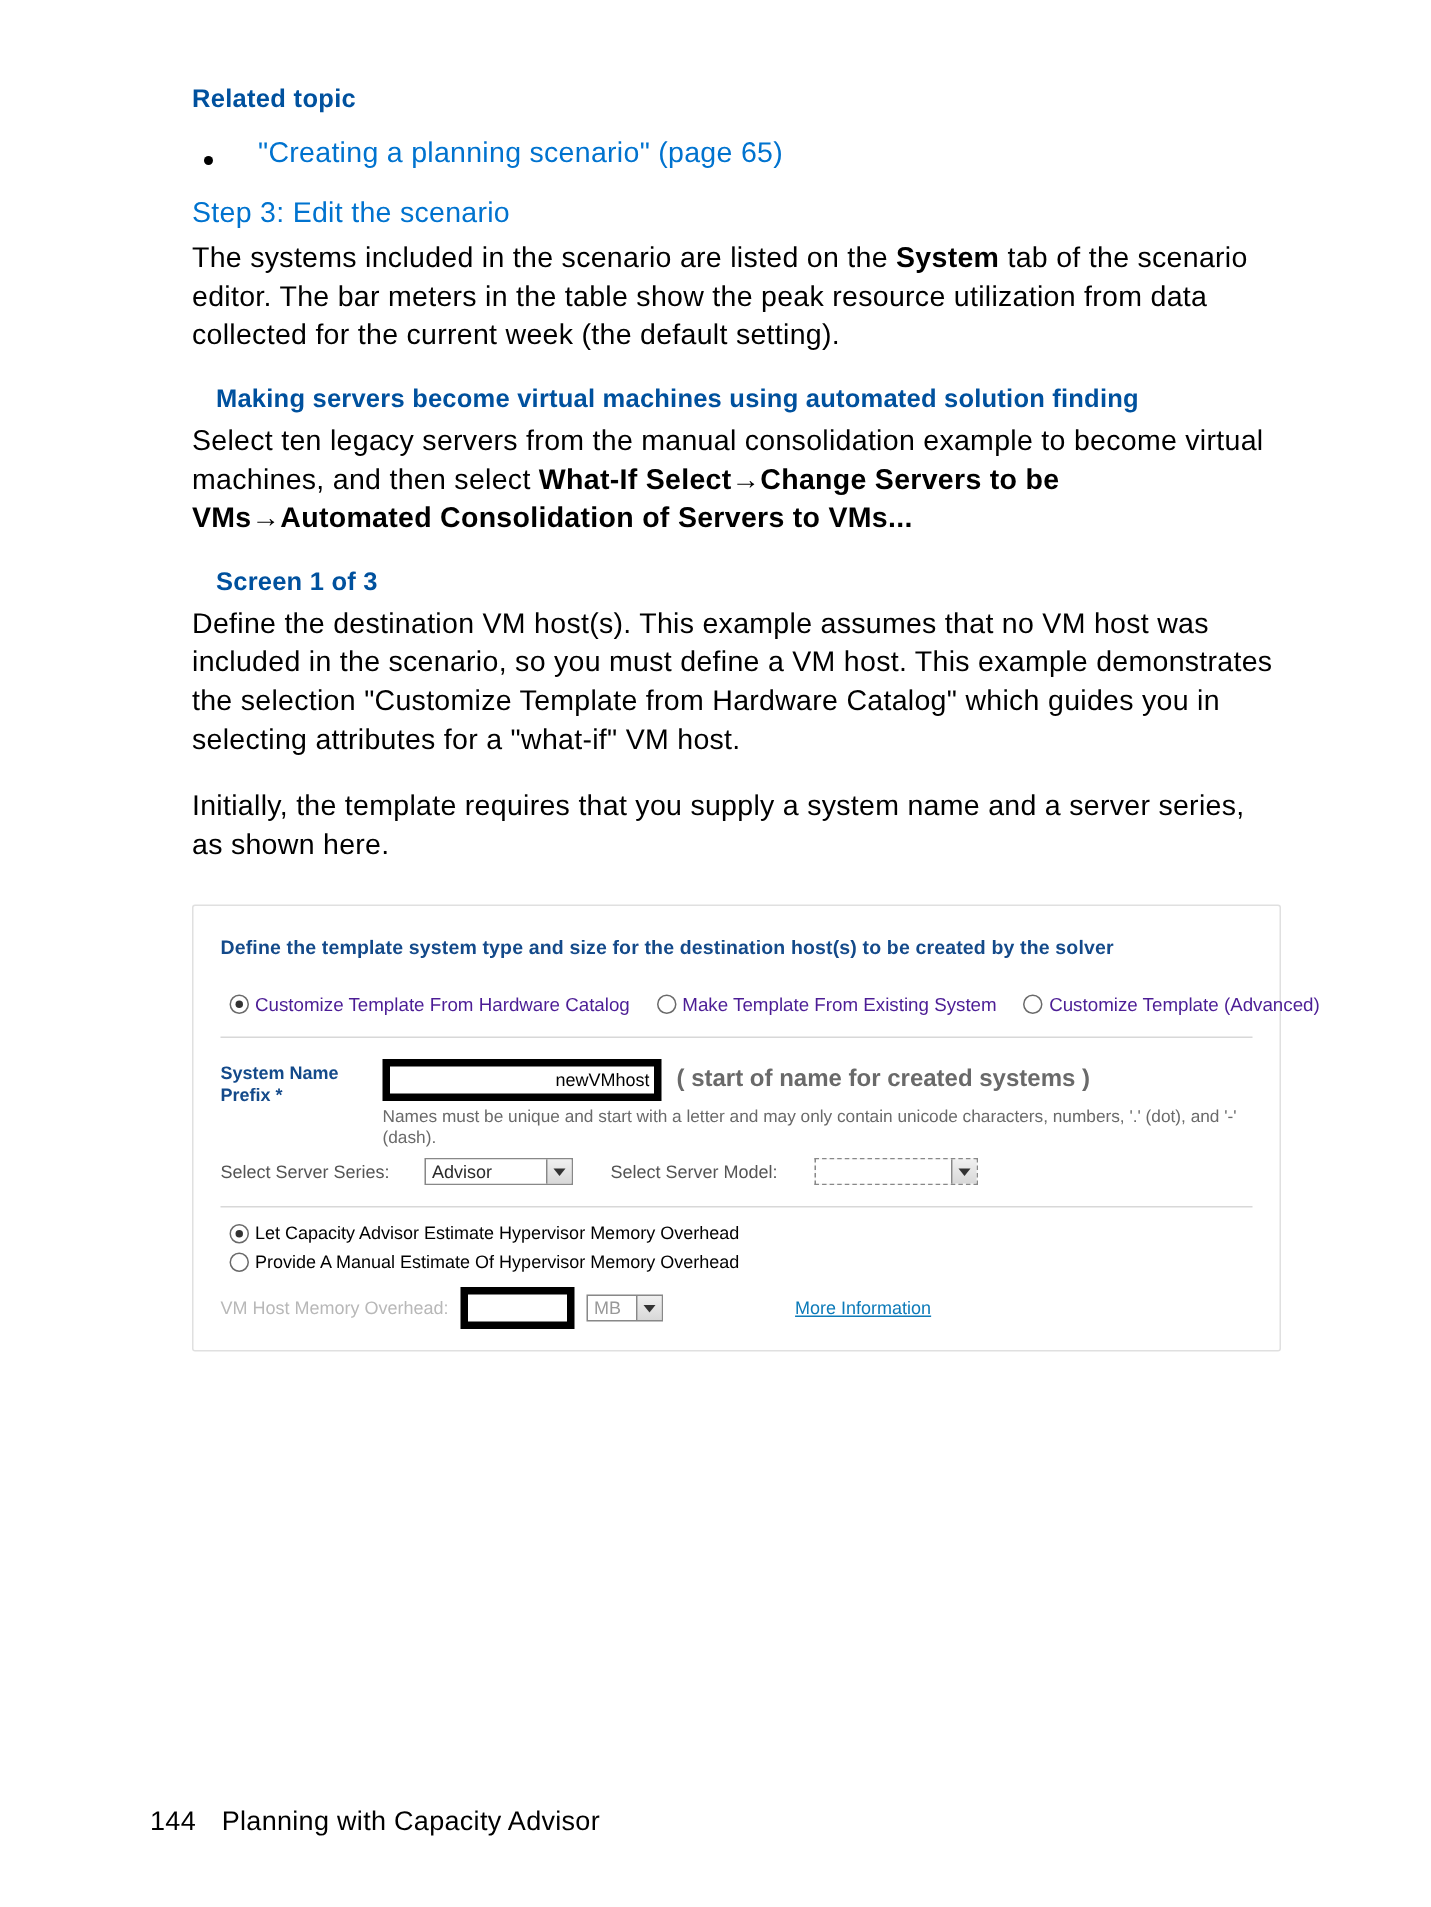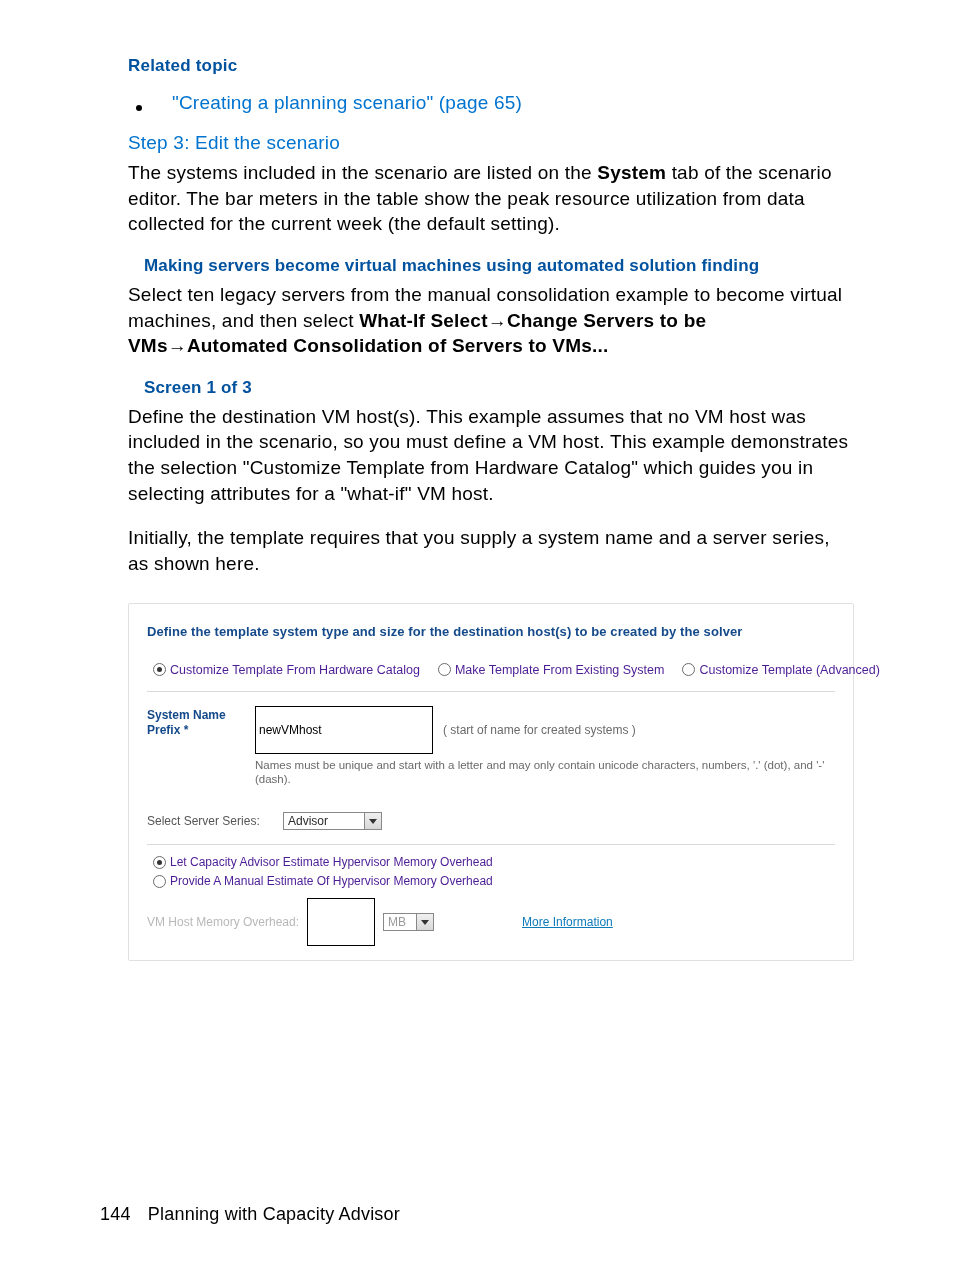--- a/index.html
+++ b/index.html
@@ -147,25 +147,26 @@
       padding-top: 2px;
     }
     .dlg-label-narrow {
       color: #555;
       font-size: 12px;
       white-space: nowrap;
     }
     .dlg-input {
       font-family: Arial, Helvetica, sans-serif;
       font-size: 12px;
-      padding: 15px 3px;
-      border: 1px solid #000000;
+      padding: 1px 3px;
+      border: 5px solid #000000;
       height: 16px;
       box-sizing: content-box;
       background: #fff;
+      text-align: right;
     }
     .dlg-input.w170 { width: 170px; }
     .dlg-input.w60 { width: 60px; color: #999; }
 
     .dlg-select {
       font-family: Arial, Helvetica, sans-serif;
       font-size: 12px;
       border: 1px solid #888;
       height: 18px;
       background: #f6f6f6;
@@ -192,53 +193,54 @@
       content: "";
       border-left: 4px solid transparent;
       border-right: 4px solid transparent;
       border-top: 5px solid #333;
     }
     .dlg-select.dashed { border-style: dashed; }
     .dlg-select.dashed .sel-val { min-width: 82px; }
     .dlg-select.small .sel-val { min-width: 24px; color: #999; }
 
     .dlg-hint {
-      font-size: 12px;
+      font-size: 16px;
       color: #6a6a6a;
+      font-weight: bold;
     }
     .dlg-hint-small {
       font-size: 11.5px;
       color: #6a6a6a;
       margin-top: 4px;
       line-height: 1.25;
     }
 
     .row-gap-top { margin-top: 14px; }
 
     .select-block {
       display: flex;
       flex-direction: row;
       gap: 25px;
-      margin-top: 26px;
+      margin-top: 6px;
     }
     .select-line {
       display: flex;
       align-items: center;
       gap: 6px;
     }
 
     .mem-block {
       margin-top: 6px;
     }
     .mem-radios {
       display: flex;
       flex-direction: column;
       gap: 5px;
       font-size: 12px;
-      color: #4c1d95;
+      color: #000000;
       padding-left: 6px;
     }
     .mem-row {
       display: flex;
       align-items: center;
       gap: 8px;
       margin-top: 10px;
     }
     .mem-label {
       font-size: 12px;
@@ -325,20 +327,27 @@
     </div>
 
     <div class="select-block">
       <div class="select-line">
         <span class="dlg-label-narrow" style="width:130px">Select Server Series:</span>
         <span class="dlg-select">
           <span class="sel-val">Advisor</span>
           <span class="sel-btn"></span>
         </span>
       </div>
+      <div class="select-line">
+        <span class="dlg-label-narrow" style="width:130px">Select Server Model:</span>
+        <span class="dlg-select dashed">
+          <span class="sel-val"></span>
+          <span class="sel-btn"></span>
+        </span>
+      </div>
     </div>
 
     <hr class="dlg-hr">
 
     <div class="mem-block">
       <div class="mem-radios">
         <span class="radio-item">
           <span class="radio-circle checked"></span>
           <span>Let Capacity Advisor Estimate Hypervisor Memory Overhead</span>
         </span>

